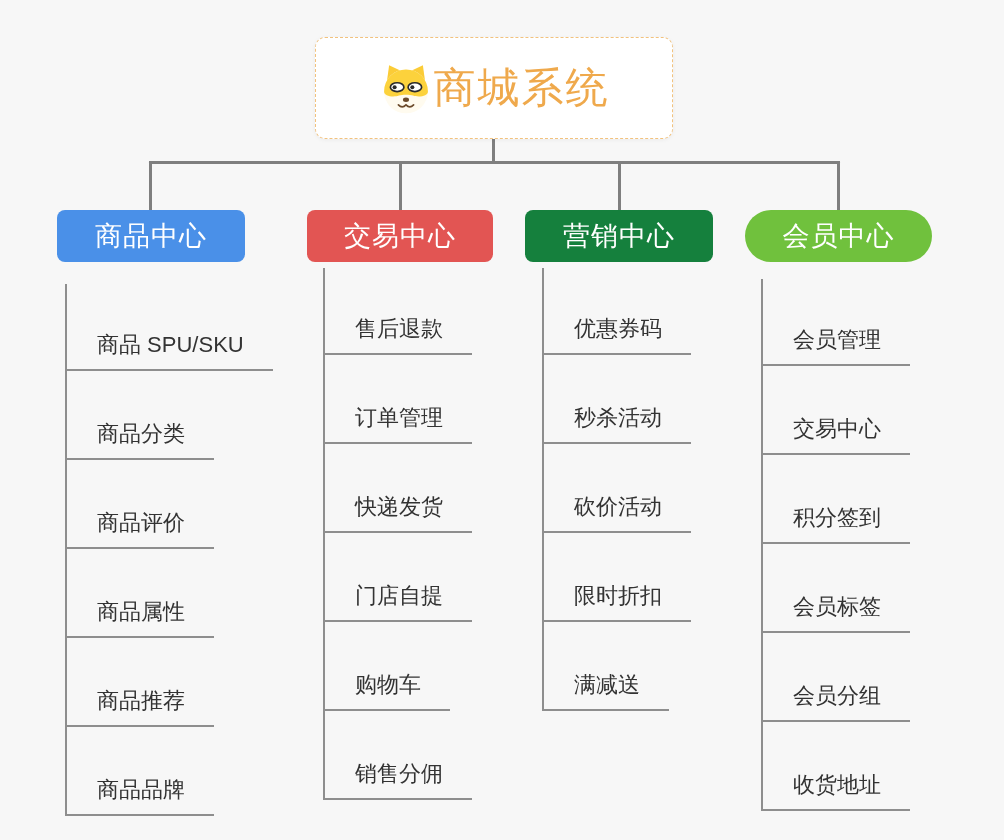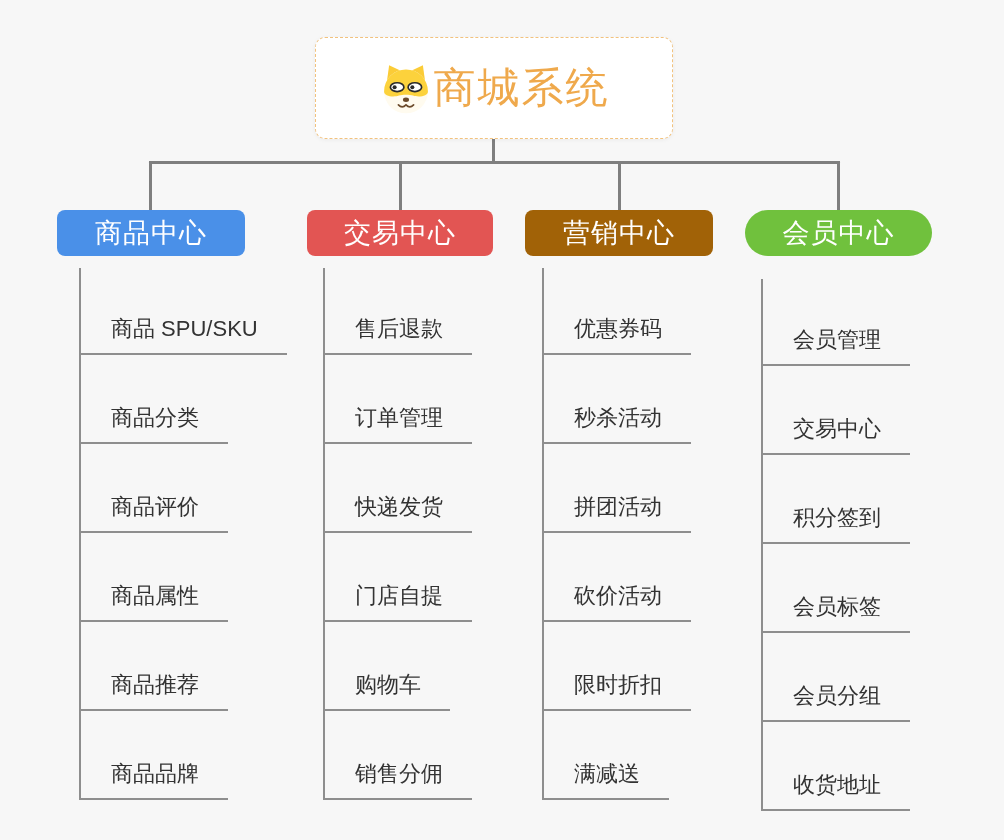--- a/index.html
+++ b/index.html
@@ -47,21 +47,21 @@
     letter-spacing: 2px;
     color: #EFA94C;
     font-weight: 500;
     white-space: nowrap;
   }
   .root-icon { width: 54px; height: 54px; flex: 0 0 auto; }
   
   .branch-node {
     position: absolute;
     top: 210px;
-    height: 46px;
+    height: 52px;
     border-radius: 8px;
     display: flex;
     align-items: center;
     justify-content: center;
     color: #FFFFFF;
     font-size: 27px;
     letter-spacing: 1px;
     box-sizing: border-box;
     cursor: default;
   }
@@ -75,21 +75,21 @@
     top: 268px;
     width: fit-content;
   }
   .branch-col::before {           
     content: "";
     position: absolute;
     left: 0; top: 0; bottom: 0;
     width: 2px;
     background: #8E8E8E;
   }
-  .branch-col-0 { left: 79px; }
+  .branch-col-0 { left: 65px; margin-top: 16px; }
   .branch-col-1 { left: 323px; }
   .branch-col-2 { left: 542px; }
   .branch-col-3 { left: 761px; margin-top: 11px; }
   .branch-item {
     height: 89px;
     display: flex;
     align-items: flex-end;
   }
   .branch-item:first-child { height: 87px; }
   .item-label {
@@ -129,21 +129,21 @@
     </svg>
     <span class="root-title">商城系统</span>
   </div>
 
   <div class="branch-node branch-node-0" style="background-color: rgb(74, 144, 232);">
     <span>商品中心</span>
   </div>
   <div class="branch-node branch-node-1" style="background-color: rgb(226, 85, 83);">
     <span>交易中心</span>
   </div>
-  <div class="branch-node branch-node-2" style="background-color: #a16207;">
+  <div class="branch-node branch-node-2" style="background-color: #15803d;">
     <span>营销中心</span>
   </div>
   <div class="branch-node branch-node-3" style="background-color: rgb(112, 193, 61);">
     <span>会员中心</span>
   </div>
 
   <div class="branch-col branch-col-0">
     <div class="branch-item">
         <span class="item-label">商品 SPU/SKU</span>
       </div>
@@ -186,23 +186,20 @@
   </div>
 
   <div class="branch-col branch-col-2">
     <div class="branch-item">
         <span class="item-label">优惠券码</span>
       </div>
     <div class="branch-item">
         <span class="item-label">秒杀活动</span>
       </div>
     <div class="branch-item">
-        <span class="item-label">拼团活动</span>
-      </div>
-    <div class="branch-item">
         <span class="item-label">砍价活动</span>
       </div>
     <div class="branch-item">
         <span class="item-label">限时折扣</span>
       </div>
     <div class="branch-item">
         <span class="item-label">满减送</span>
       </div>
   </div>
 

